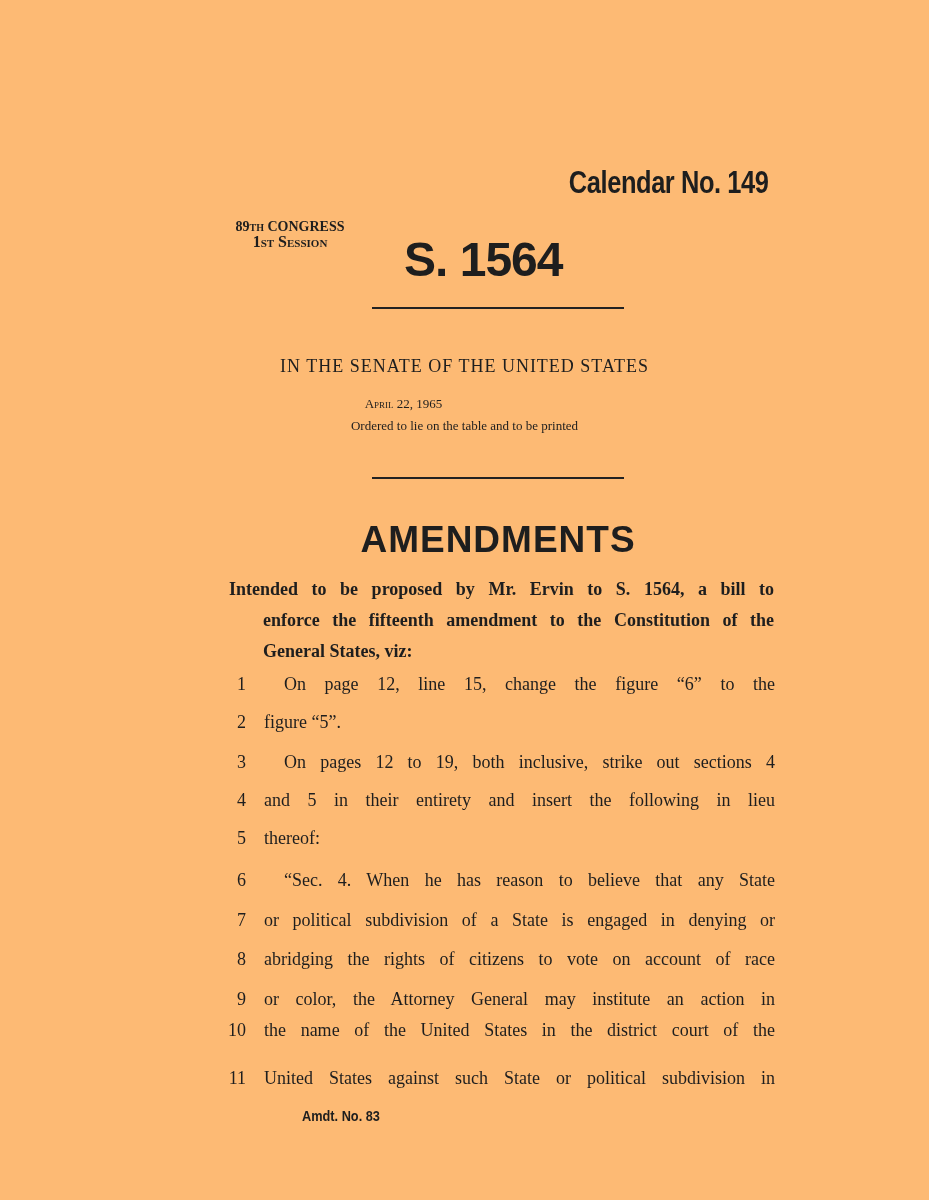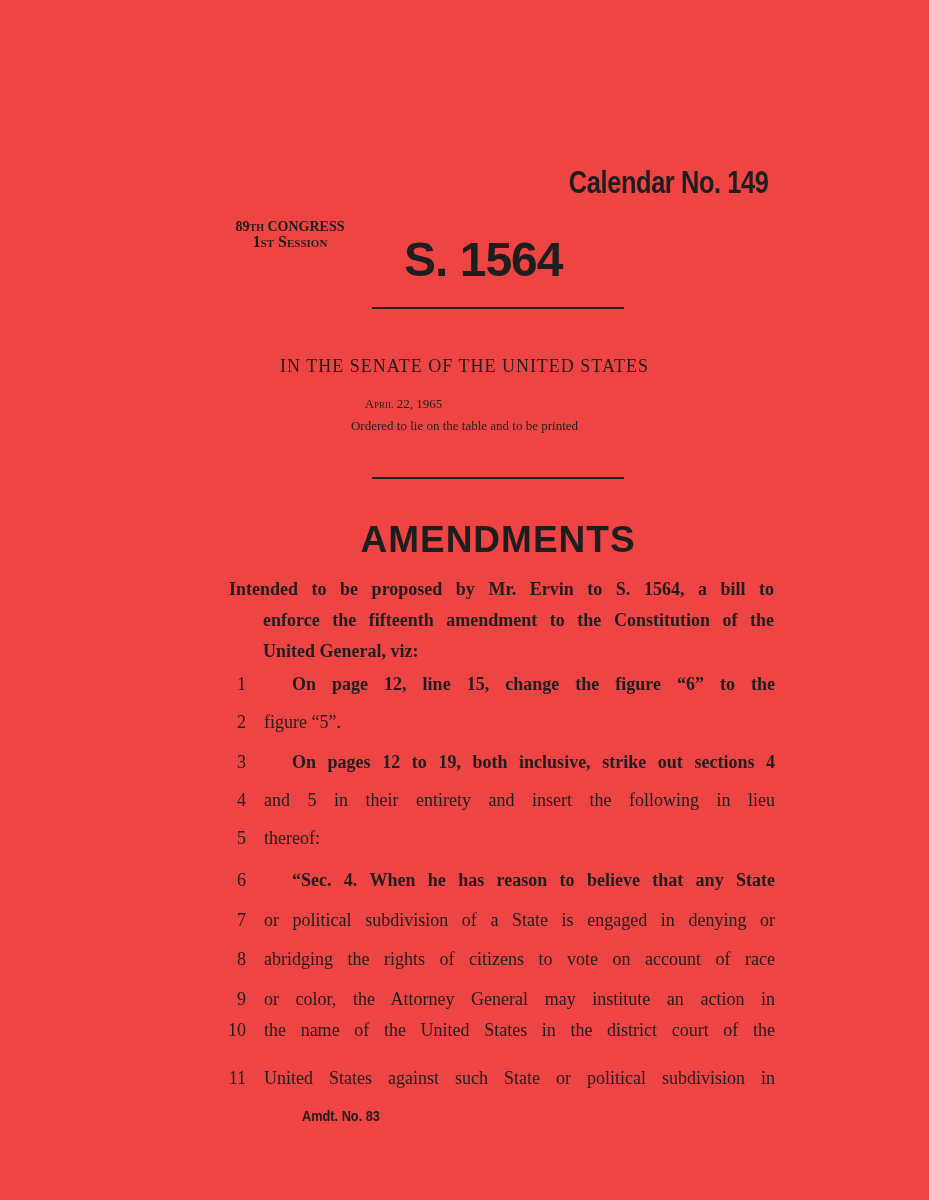--- a/index.html
+++ b/index.html
@@ -1,34 +1,34 @@
 <!DOCTYPE html>
 <html><head>
 <meta charset="utf-8">
 <style>
   html, body { margin:0; padding:0; }
   body { width:929px; height:1200px; background:#faf8ef; position:relative; overflow:hidden; font-family:"DejaVu Serif", serif; color:#1e1e1e; }
-  .page { position:absolute; left:0; top:0; width:929px; height:1200px; background:#ef4444; }
+  .page { position:absolute; left:0; top:0; width:929px; height:1200px; background:#fdba74; }
   .calendar { position:absolute; right:160px; top:165px; font-family:"Liberation Sans", sans-serif; font-weight:bold; font-size:31px; letter-spacing:-0.5px; transform:scaleX(0.82); transform-origin:right; }
   .congress { position:absolute; left:220px; top:219px; width:140px; text-align:center; font-family:"Liberation Serif", serif; font-size:14px; line-height:15px;font-weight:bold; }
   .sc { font-variant:small-caps; }
   .billno { position:absolute; left:404px; top:213px; font-family:"Liberation Sans", sans-serif; font-weight:bold; font-size:48px; letter-spacing:-1px;margin-top:19px; }
   .rule { position:absolute; left:372px; width:252px; height:2px; background:#222; }
   .senate { position:absolute; left:0; width:929px; text-align:center; top:356px; font-family:"Liberation Serif", serif; font-size:18px; letter-spacing:1px; }
   .date { position:absolute; left:0; width:807px; text-align:center; top:396px; font-family:"Liberation Serif", serif; font-size:13px; }
   .ordered { position:absolute; left:0; width:929px; text-align:center; top:418px; font-family:"Liberation Serif", serif; font-size:13px; }
   .amendments { position:absolute; left:0; width:996px; text-align:center; top:519px; font-family:"Liberation Sans", sans-serif; font-weight:bold; font-size:37px; letter-spacing:1px; }
   .intro { position:absolute; left:229px; top:574px; width:545px; font-family:"Liberation Serif", serif; font-size:18px; line-height:31px; text-align:justify;font-weight:bold; }
   .intro .l { display:block; }
   .intro .ind { padding-left:34px; }
   .lines { position:absolute; left:220px; top:670px; width:560px; font-family:"Liberation Serif", serif; font-size:18px; }
   .row { position:absolute; left:0; width:560px; height:26px; }
   .num { position:absolute; left:0; width:26px; text-align:right; }
   .txt { position:absolute; left:44px; right:5px; text-align:justify; text-align-last:justify; white-space:nowrap; }
-  .txt.first { left:72px;font-weight:bold; }
+  .txt.first { left:64px; }
   .txt.last { text-align-last:left; }
   .footer { position:absolute; left:302px; top:1107px; font-family:"Liberation Sans", sans-serif; font-weight:bold; font-size:15px; transform:scaleX(0.85); transform-origin:left; }
 </style>
 </head>
 <body>
 
 <div class="page">
   <div class="calendar">Calendar No. 149</div>
   <div class="congress">
     <div class="sc">89th CONGRESS</div>
@@ -38,21 +38,21 @@
   <div class="rule" style="top:307px"></div>
   <div class="senate">IN THE SENATE OF THE UNITED STATES</div>
   <div class="date sc">April 22, 1965</div>
   <div class="ordered">Ordered to lie on the table and to be printed</div>
   <div class="rule" style="top:477px"></div>
   <div class="amendments">AMENDMENTS</div>
 
   <div class="intro">
     <span class="l" style="text-align-last:justify">Intended to be proposed by Mr. Ervin to S. 1564, a bill to</span>
     <span class="l ind" style="text-align-last:justify">enforce the fifteenth amendment to the Constitution of the</span>
-    <span class="l ind">United General, viz:</span>
+    <span class="l ind">General States, viz:</span>
   </div>
 
   <div class="lines">
     <div class="row" style="top:4px">
         <span class="num">1</span>
         <span class="txt first">On page 12, line 15, change the figure “6” to the</span>
       </div>
     <div class="row" style="top:42px">
         <span class="num">2</span>
         <span class="txt last">figure “5”.</span>

